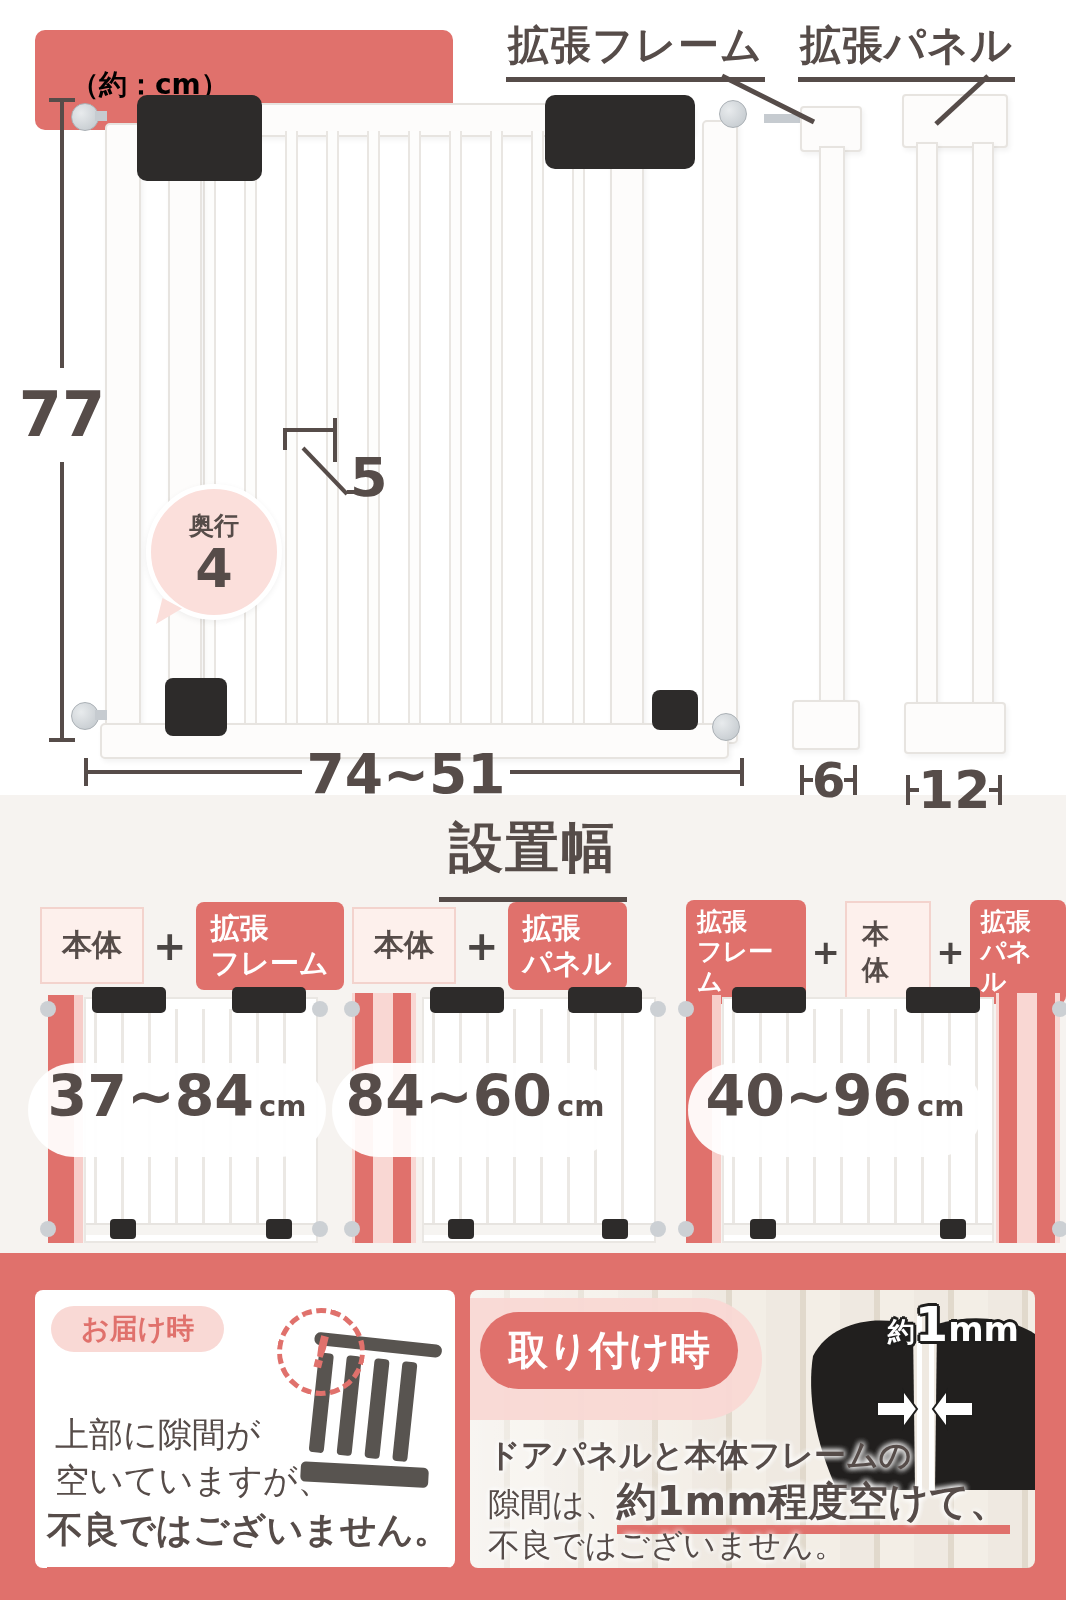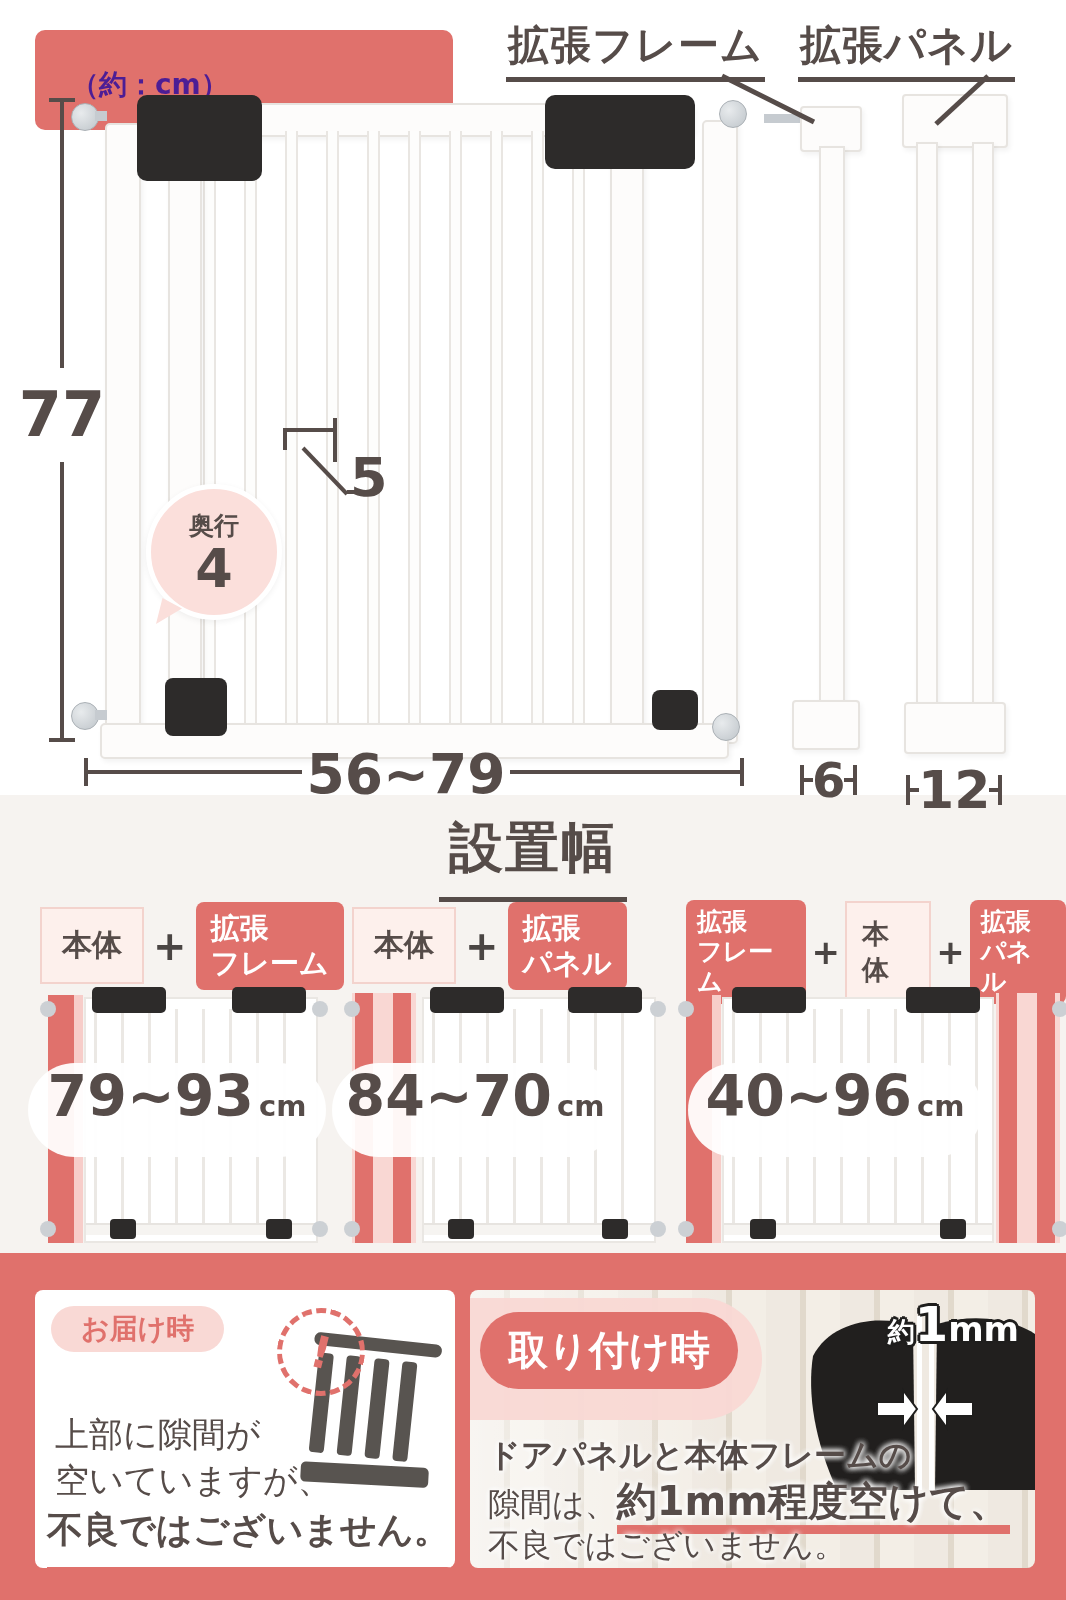--- a/index.html
+++ b/index.html
@@ -4,21 +4,21 @@
 <style>
   html,body{margin:0;padding:0;background:#fff;}
   .page{position:relative;width:1066px;height:1600px;overflow:hidden;
         font-family:"DejaVu Sans","Liberation Sans",sans-serif;color:#564c49;}
   .abs{position:absolute;}
 
   
   .size-badge{left:35px;top:30px;width:392px;height:100px;background:#e0716c;border-radius:10px;
               display:flex;align-items:center;padding-left:26px;z-index:1;}
   .size-badge .big{font-size:66px;font-weight:800;color:#fff;letter-spacing:3px;}
-  .size-badge .unit{font-size:28px;font-weight:700;color:#4c1d95;margin:10px 0 0 10px;}
+  .size-badge .unit{font-size:28px;font-weight:700;color:#000000;margin:10px 0 0 10px;}
 
   .part-label{font-size:41px;font-weight:700;color:#564c49;border-bottom:5px solid #564c49;
               padding:0 2px 4px;z-index:3;letter-spacing:1px;white-space:nowrap;}
   #leader-svg{left:0;top:0;z-index:3;pointer-events:none;}
 
   
   .wpart{background:#fdfcfb;border:2px solid #e7e4e0;box-shadow:2px 3px 5px rgba(0,0,0,.05);}
   .blackpart{background:#2d2b2a;}
   .disc{width:26px;height:26px;border-radius:50%;background:radial-gradient(circle at 35% 35%,#e8ebed,#bfc5ca);
         border:1px solid #aab0b5;}
@@ -163,21 +163,21 @@
   <div class="abs dimtext" style="left:350px;top:446px;font-size:54px;">5</div>
 
   <div class="abs depth-bubble">
     <span class="t">奥行</span>
     <span class="v">4</span>
   </div>
   <div class="abs bubble-tail"></div>
 
   <div class="abs dimline" style="left:84px;top:758px;width:4px;height:28px;"></div>
   <div class="abs dimline" style="left:88px;top:770px;width:214px;height:4px;"></div>
-  <div class="abs dimtext" style="left:306px;top:742px;width:200px;font-size:55px;text-align:center;">56~79</div>
+  <div class="abs dimtext" style="left:306px;top:742px;width:200px;font-size:55px;text-align:center;">74~51</div>
   <div class="abs dimline" style="left:510px;top:770px;width:230px;height:4px;"></div>
   <div class="abs dimline" style="left:740px;top:758px;width:4px;height:28px;"></div>
 
   <div class="abs">
     <div class="abs stem" style="left:764px;top:114px;width:38px;height:9px;"></div>
     <div class="abs wpart" style="left:800px;top:106px;width:58px;height:42px;border-radius:4px;"></div>
     <div class="abs wpart" style="left:819px;top:146px;width:22px;height:556px;"></div>
     <div class="abs wpart" style="left:792px;top:700px;width:64px;height:46px;border-radius:4px;"></div>
   </div>
   <div class="abs vtickwrap" style="left:800px;top:752px;">
@@ -249,41 +249,41 @@
     <div class="hl-frame" style="left:0;"></div>
     <div class="mg-clamp" style="left:44px;width:74px;"></div>
     <div class="mg-clamp" style="right:14px;width:74px;"></div>
     <div class="mg-foot" style="left:62px;"></div>
     <div class="mg-foot" style="right:28px;"></div>
     <div class="mg-disc" style="left:-8px;top:16px;"></div>
     <div class="mg-disc" style="left:-8px;bottom:6px;"></div>
     <div class="mg-disc" style="right:-8px;top:16px;"></div>
     <div class="mg-disc" style="right:-8px;bottom:6px;"></div>
     <div class="mg-pill" style="left:-20px;right:-6px;">
-      <span class="v">79~93</span>
+      <span class="v">37~84</span>
       <span class="u">cm</span>
     </div>
   </div>
 
   <div class="mini-gate" style="left:352px;top:985px;width:306px;height:258px;">
     <div class="mg-body" style="left:70px;right:2px;">
       <div class="mg-bars"></div>
       <div class="mg-railb"></div>
     </div>
     <div class="hl-panel" style="left:0;"></div>
     <div class="mg-clamp" style="left:78px;width:74px;"></div>
     <div class="mg-clamp" style="right:16px;width:74px;"></div>
     <div class="mg-foot" style="left:96px;"></div>
     <div class="mg-foot" style="right:30px;"></div>
     <div class="mg-disc" style="left:-8px;top:16px;"></div>
     <div class="mg-disc" style="left:-8px;bottom:6px;"></div>
     <div class="mg-disc" style="right:-8px;top:16px;"></div>
     <div class="mg-disc" style="right:-8px;bottom:6px;"></div>
     <div class="mg-pill" style="left:-20px;right:40px;">
-      <span class="v">84~70</span>
+      <span class="v">84~60</span>
       <span class="u">cm</span>
     </div>
   </div>
 
   <div class="mini-gate" style="left:686px;top:985px;width:374px;height:258px;">
     <div class="mg-body" style="left:36px;right:66px;">
       <div class="mg-bars"></div>
       <div class="mg-railb"></div>
     </div>
     <div class="hl-frame" style="left:0;"></div>

